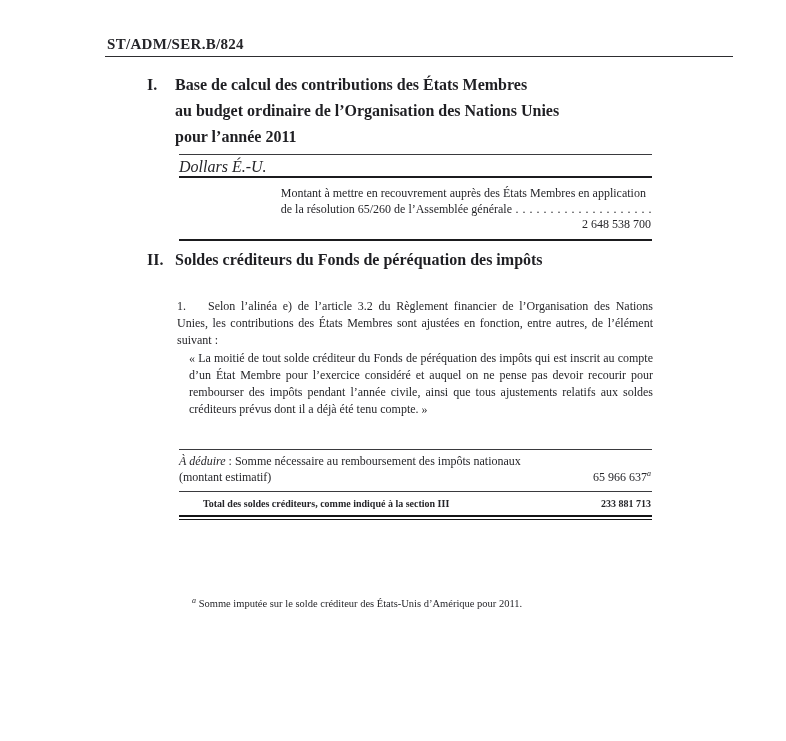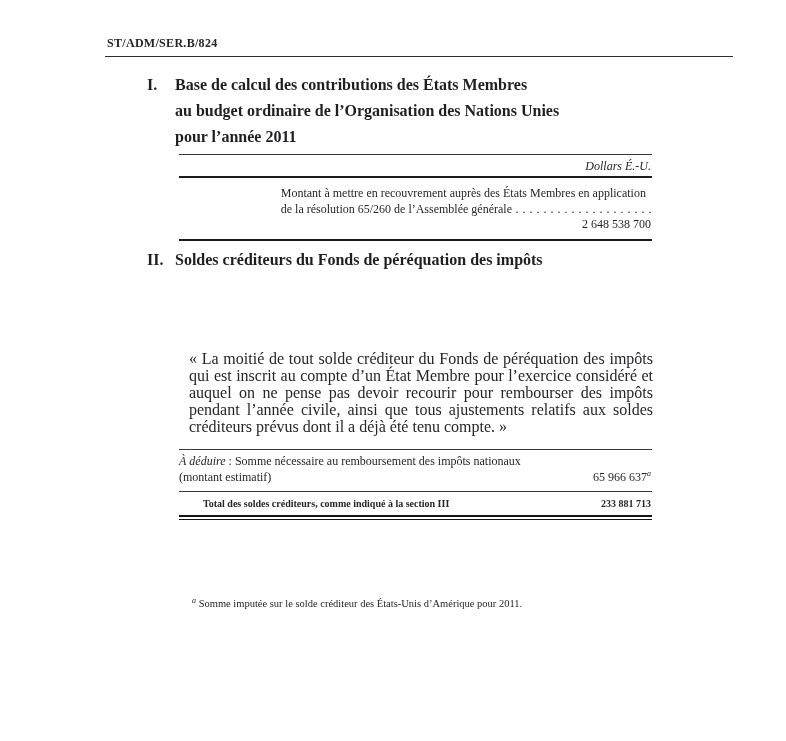--- a/index.html
+++ b/index.html
@@ -11,21 +11,21 @@
     background: #ffffff;
     font-family: "Liberation Serif", "DejaVu Serif", serif;
     color: #26262a;
     overflow: hidden;
   }
 
   
   .doc-symbol {
     position: absolute;
     left: 107px; top: 36px;
-    font-size: 12px;
+    font-size: 15px;
     font-weight: bold;
     letter-spacing: 0.3px;
   }
   .header-rule {
     position: absolute;
     left: 105px; top: 56px;
     width: 628px;
     border-top: 1px solid #2d2d30;
   }
 
@@ -46,23 +46,22 @@
   
   .fin-table {
     position: absolute;
     left: 179px;
     width: 473px;
     border-top: 1px solid #3a3a3e;
   }
   .table1 { top: 154px; }
   .table2 { top: 449px; }
   .t-head {
-    text-align: right;
     font-style: italic;
-    font-size: 12px;
+    font-size: 16px;
     line-height: 13px;
     padding: 5px 1px 3px 0;
     border-bottom: 2px solid #1b1b1e;
   }
   .t-row {
     display: flex;
     justify-content: space-between;
     align-items: flex-end;
     font-size: 12px;
     line-height: 15.5px;
@@ -103,21 +102,21 @@
     width: 476px;
     font-size: 12px;
     line-height: 17px;
     text-align: justify;
   }
   .para .pnum { display: inline-block; width: 31px; }
   .quote {
     position: absolute;
     left: 189px; top: 350px;
     width: 464px;
-    font-size: 16px;
+    font-size: 12px;
     line-height: 17px;
     text-align: justify;
     margin: 0;
   }
 
   
   .footnote {
     position: absolute;
     left: 177px; top: 597px;
     width: 470px;
@@ -154,20 +153,21 @@
     </div>
   </div>
 
   <div class="sec-heading sec2">
     <span class="numeral">II.</span>
     <div class="sec-title">
       <div>Soldes créditeurs du Fonds de péréquation des impôts</div>
     </div>
   </div>
 
+  <p class="para"><span class="pnum">1.</span><span>Selon l’alinéa e) de l’article 3.2 du Règlement financier de l’Organisation des Nations Unies, les contributions des États Membres sont ajustées en fonction, entre autres, de l’élément suivant :</span></p>
 
   <blockquote class="quote">« La moitié de tout solde créditeur du Fonds de péréquation des impôts qui est inscrit au compte d’un État Membre pour l’exercice considéré et auquel on ne pense pas devoir recourir pour rembourser des impôts pendant l’année civile, ainsi que tous ajustements relatifs aux soldes créditeurs prévus dont il a déjà été tenu compte. »</blockquote>
 
   <div class="fin-table table2">
 
 
     <div class="t-row r2">
       <div class="t-label">
         <div><i>À déduire</i><span> : Somme nécessaire au remboursement des impôts nationaux</span></div>
         <div>(montant estimatif)</div>

